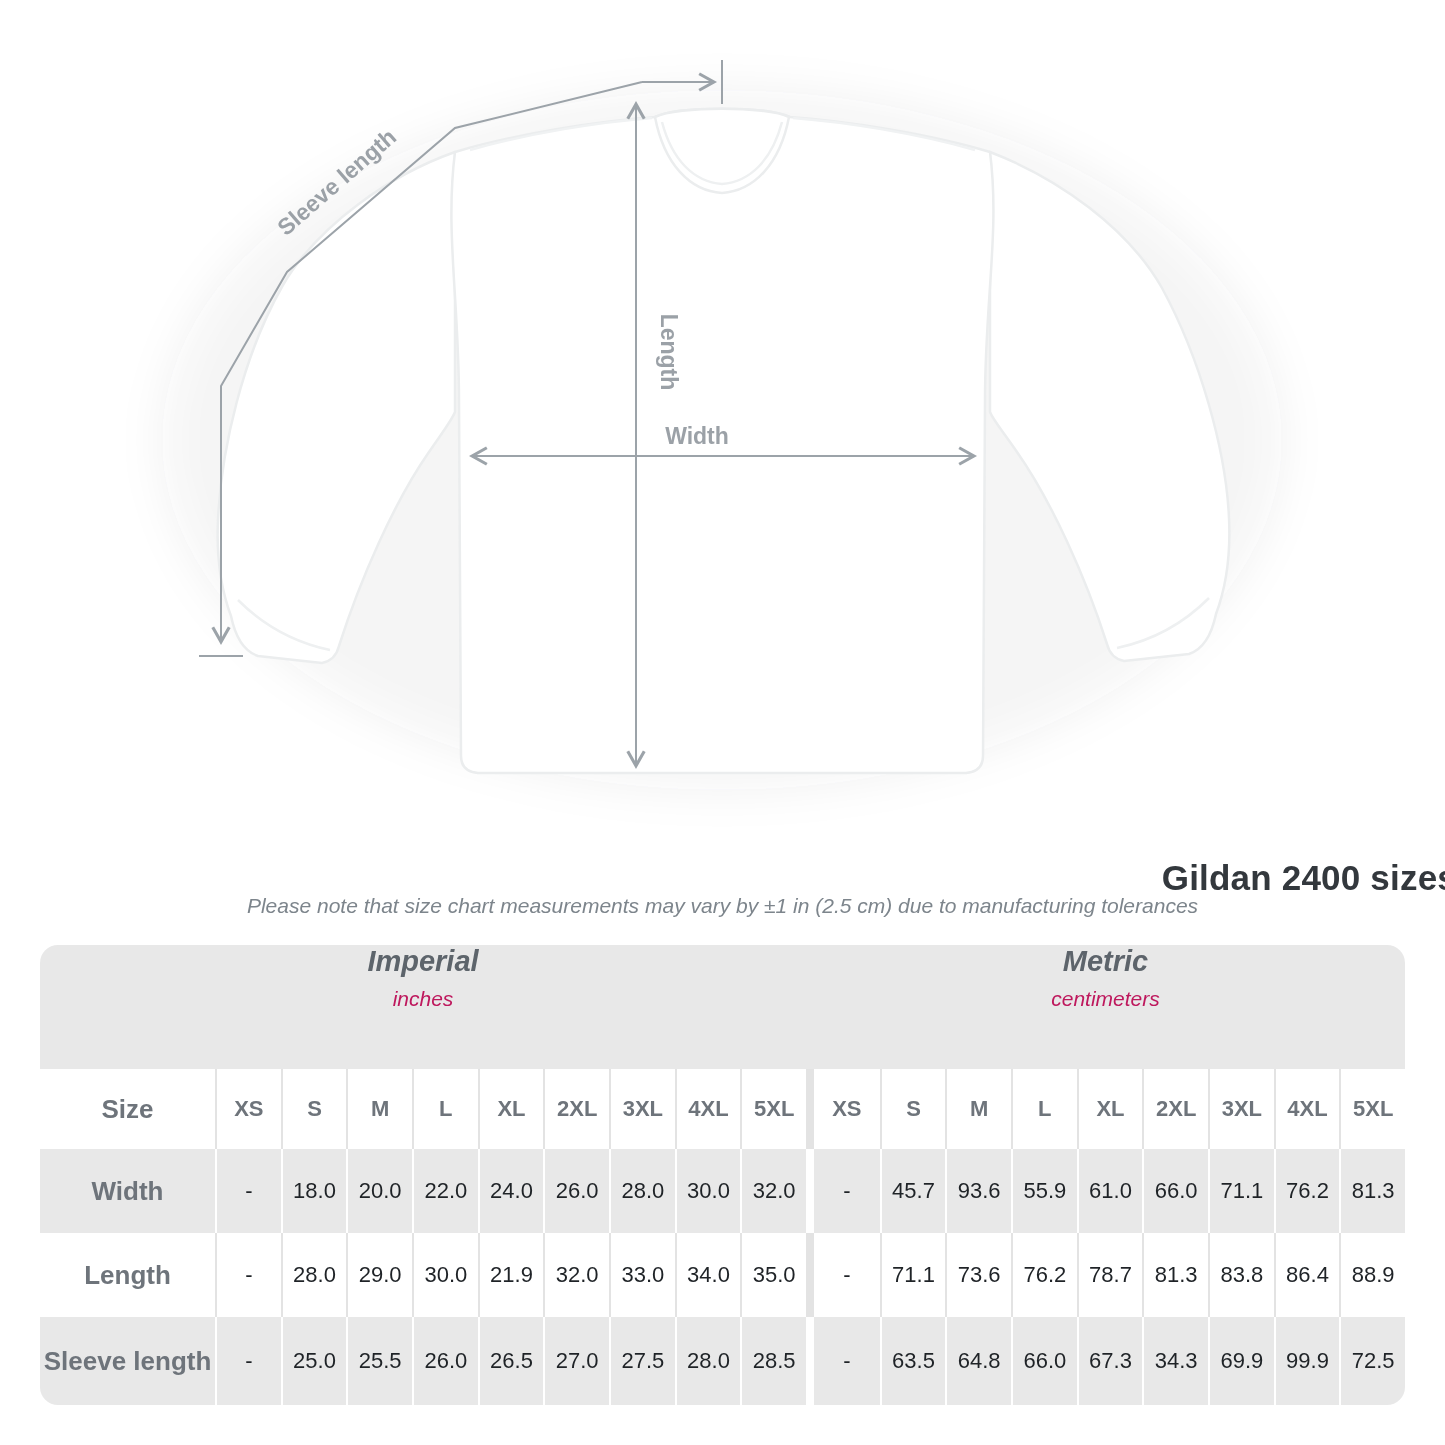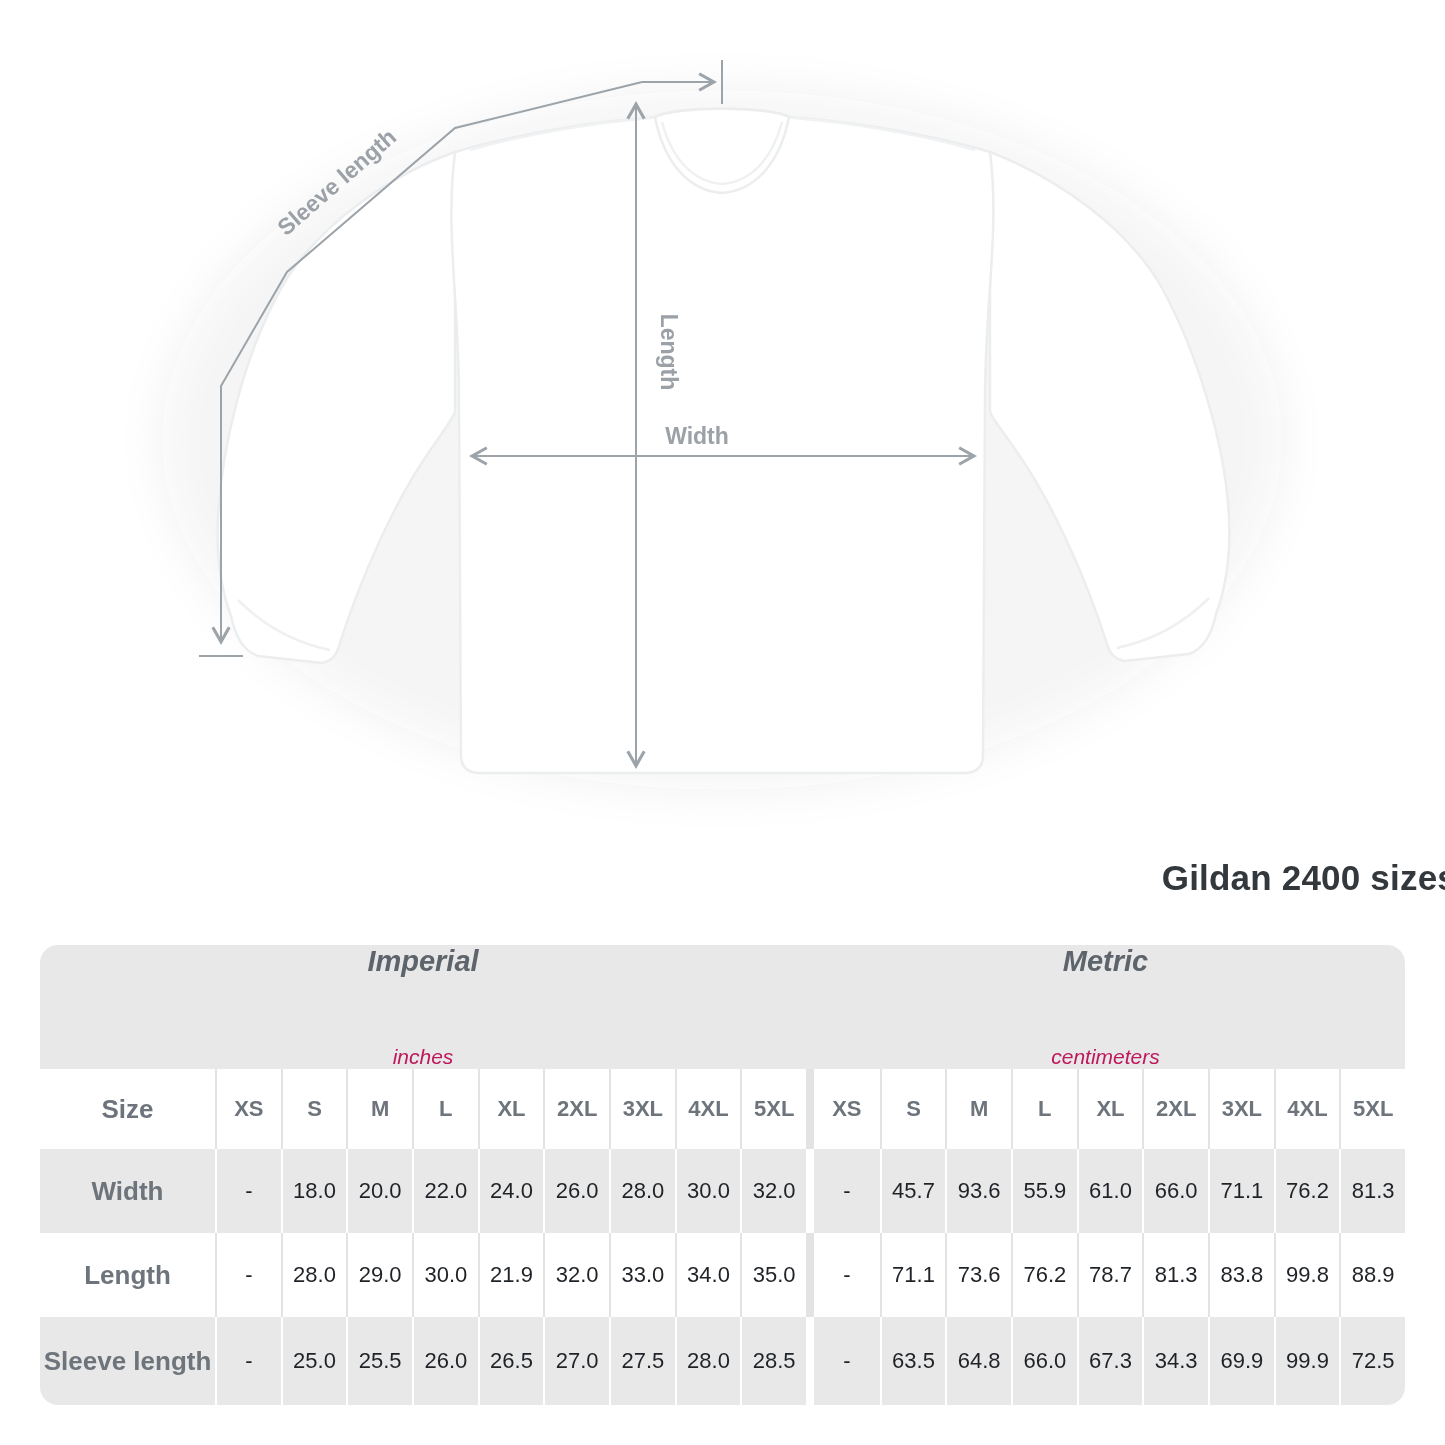--- a/index.html
+++ b/index.html
@@ -23,21 +23,21 @@
   }
 
   
   .size-table{
     position:absolute;left:40px;top:945px;width:1365px;height:460px;
     border-radius:18px;overflow:hidden;background:#ffffff;
     display:grid;
     grid-template-columns:175px repeat(9,1fr) 8px repeat(9,1fr);
     grid-template-rows:124px 80px 84px 84px 88px;
   }
-  .band{background:#e8e8e8;display:flex;flex-direction:column;align-items:center;justify-content:space-between;gap:9px;grid-row:1;}
+  .band{background:#e8e8e8;display:flex;flex-direction:column;align-items:center;justify-content:flex-start;gap:9px;grid-row:1;}
   .band-left{grid-column:1/11;}
   .band-right{grid-column:11/21;}
   .band-name{font-size:29px;font-weight:bold;font-style:italic;color:#5d646b;}
   .band-unit{font-size:21px;font-style:italic;color:#be185d;}
 
   .cell{display:flex;align-items:center;justify-content:center;}
   .wr{background:#ffffff;}
   .gr{background:#e8e8e8;}
   .wr.sep{border-left:2px solid #e3e3e3;}
   .gr.sep{border-left:2px solid #ffffff;}
@@ -134,20 +134,21 @@
     </g>
 
     <g fill="#9ba1a7" font-family="Liberation Sans, sans-serif" font-size="23" font-weight="bold">
       <text transform="translate(342,188) rotate(-41)" text-anchor="middle">Sleeve length</text>
       <text transform="translate(661,352) rotate(90)" text-anchor="middle">Length</text>
       <text x="697" y="444" text-anchor="middle">Width</text>
     </g>
   </svg>
 
   <h1 class="page-title">Gildan 2400 sizes</h1>
+  <p class="page-subtitle">Please note that size chart measurements may vary by ±1 in (2.5 cm) due to manufacturing tolerances</p>
 
   <div class="size-table" id="table-grid">
     <div class="band band-left">
       <div class="band-name">Imperial</div>
       <div class="band-unit">inches</div>
     </div>
     <div class="band band-right">
       <div class="band-name">Metric</div>
       <div class="band-unit">centimeters</div>
     </div>
@@ -203,21 +204,21 @@
       <div class="cell wr sep val">34.0</div>
       <div class="cell wr sep val">35.0</div>
       <div class="gap wgap"></div>
       <div class="cell wr val">-</div>
       <div class="cell wr val sep">71.1</div>
       <div class="cell wr val sep">73.6</div>
       <div class="cell wr val sep">76.2</div>
       <div class="cell wr val sep">78.7</div>
       <div class="cell wr val sep">81.3</div>
       <div class="cell wr val sep">83.8</div>
-      <div class="cell wr val sep">99.8</div>
+      <div class="cell wr val sep">86.4</div>
       <div class="cell wr val sep">88.9</div>
       <div class="cell gr lbl">Sleeve length</div>
       <div class="cell gr sep val">-</div>
       <div class="cell gr sep val">25.0</div>
       <div class="cell gr sep val">25.5</div>
       <div class="cell gr sep val">26.0</div>
       <div class="cell gr sep val">26.5</div>
       <div class="cell gr sep val">27.0</div>
       <div class="cell gr sep val">27.5</div>
       <div class="cell gr sep val">28.0</div>

